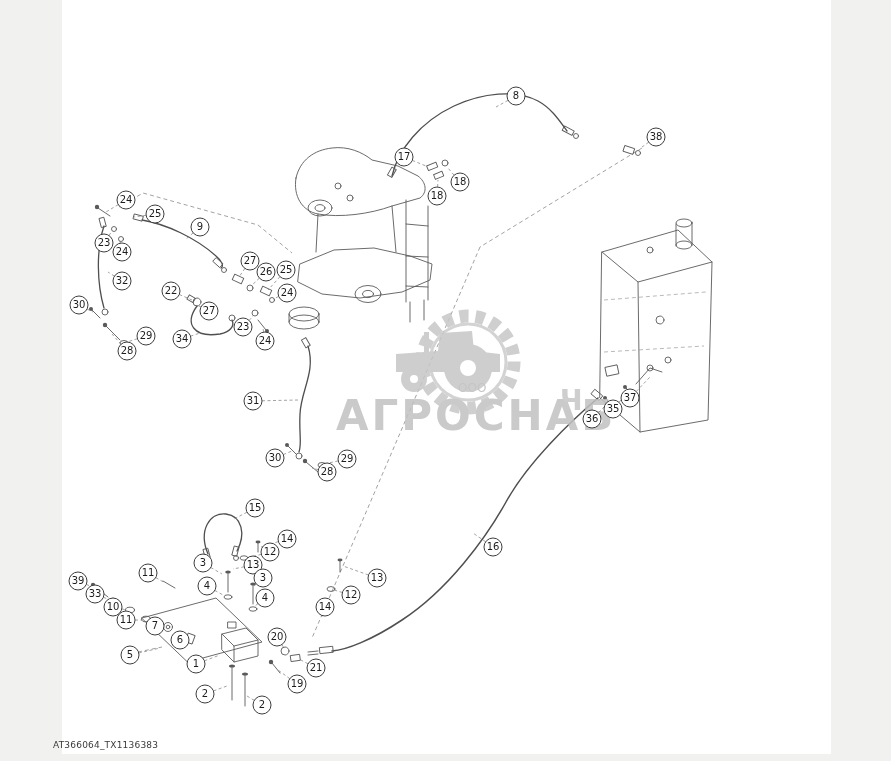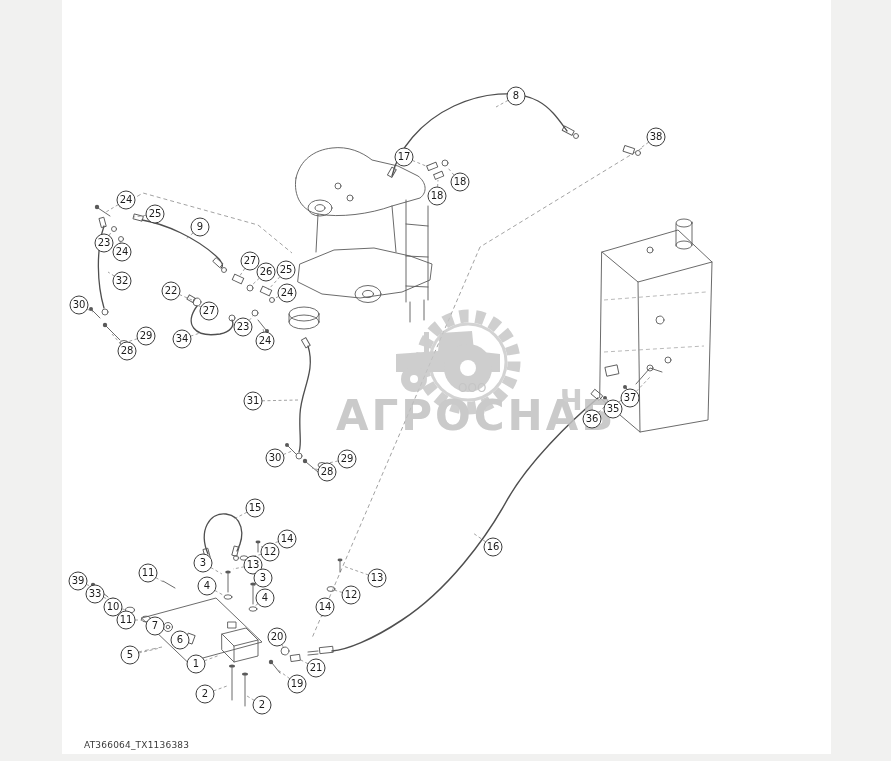--- a/index.html
+++ b/index.html
@@ -21,21 +21,21 @@
   .dash{fill:none;stroke:#7a7a7a;stroke-width:0.7;stroke-dasharray:4 3;}
   .hid{fill:none;stroke:#8a8a8a;stroke-width:0.6;stroke-dasharray:4 3;}
   .leader{stroke:#7a7a7a;stroke-width:0.7;stroke-dasharray:3 2.5;}
   .callout circle{fill:#ffffff;stroke:#3d3d3d;stroke-width:1;}
   .callout text{font:10px "DejaVu Sans",sans-serif;fill:#1c1c1c;text-anchor:middle;cursor:pointer;}
   .wm{opacity:0.85;}
   .wm-prefix{font:12px "DejaVu Sans",sans-serif;fill:#bcbcbc;}
   .wm-title{font:bold 42px "DejaVu Sans",sans-serif;fill:#c1c1c1;letter-spacing:3px;}
   .wm-suffix{font:bold 28px "DejaVu Sans",sans-serif;fill:#c6c6c6;}
   .footer-label{
-    position:absolute;left:84px;top:740px;
+    position:absolute;left:53px;top:740px;
     font:9px "DejaVu Sans",sans-serif;color:#3a3a3a;letter-spacing:0.2px;
   }
 </style>
 </head>
 <body>
 
 <div class="paper"></div>
 
 <svg class="diagram" width="891" height="761" viewBox="0 0 891 761">
 

